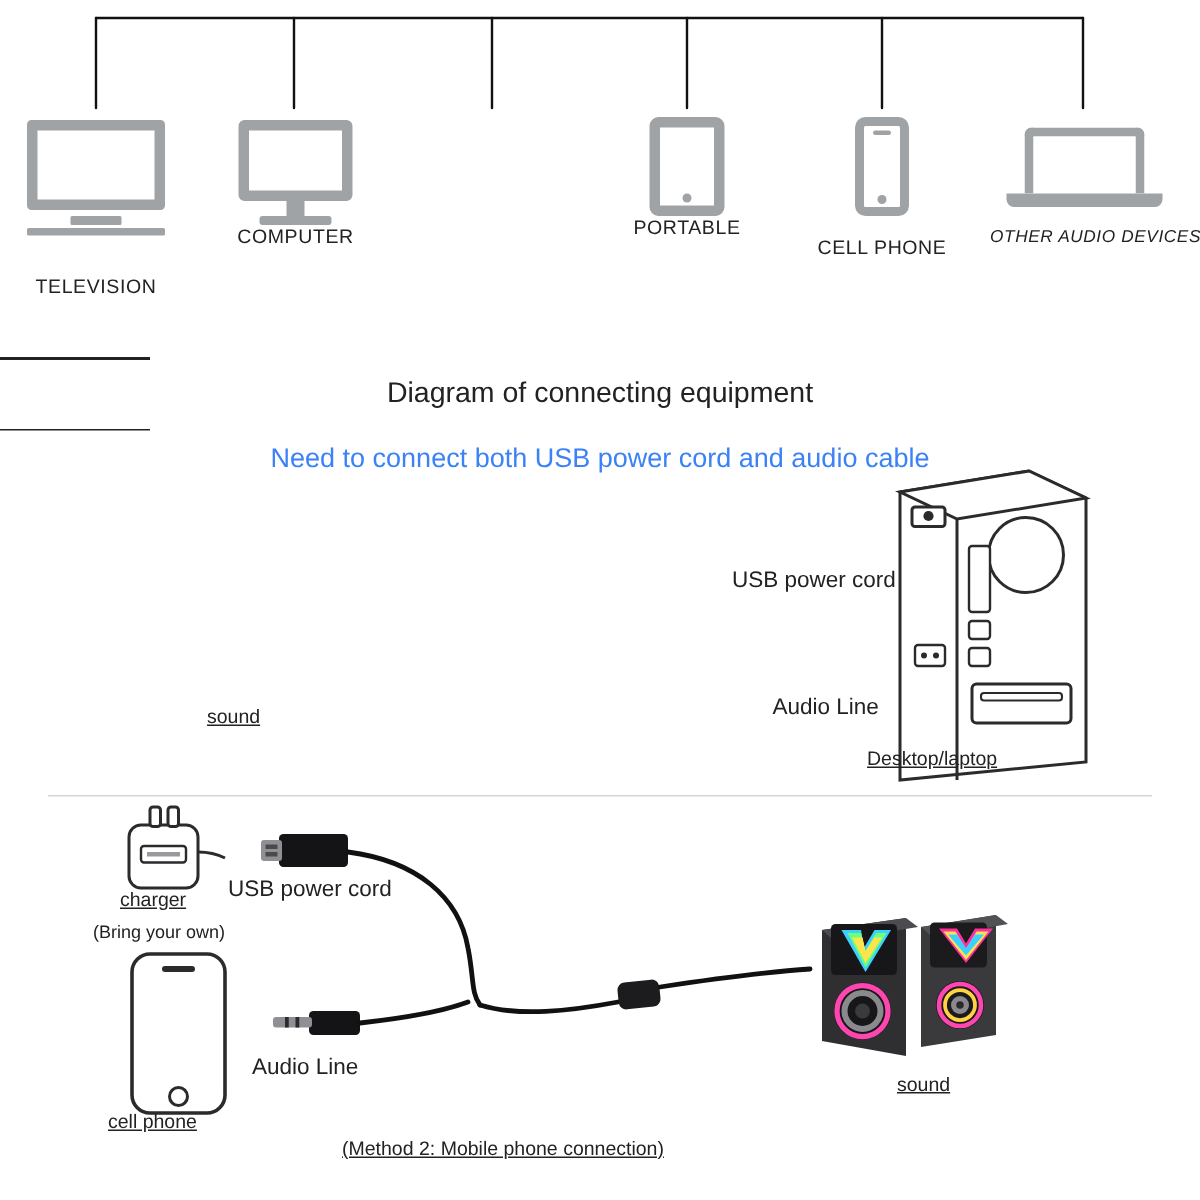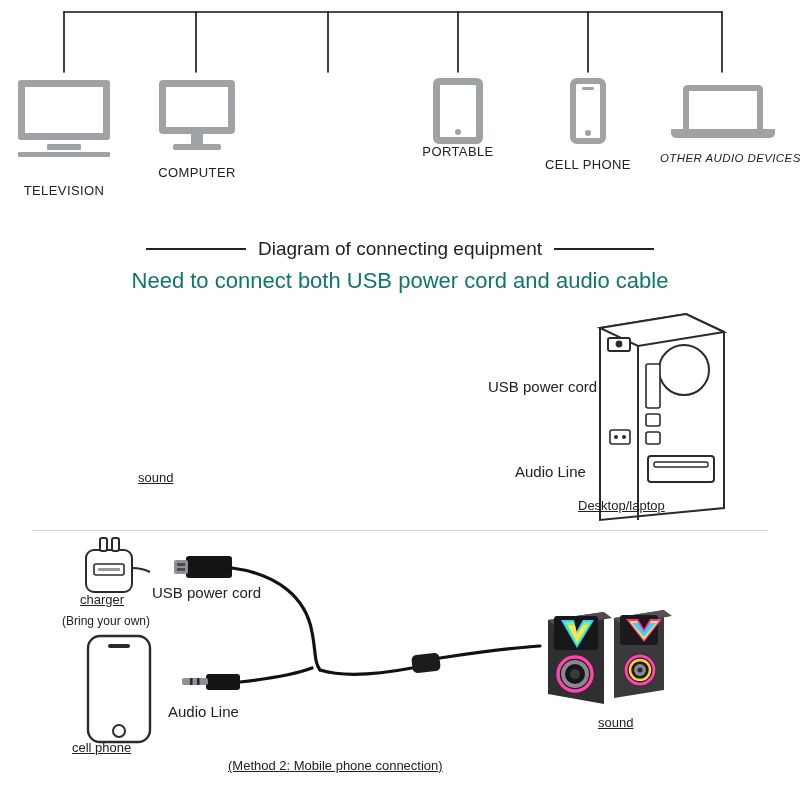--- a/index.html
+++ b/index.html
@@ -171,38 +171,38 @@
   
   #diagram-heading {
     position: absolute;
     top: 238px;
     left: 0;
     width: 800px;
     text-align: center;
   }
   #diagram-heading .title-row {
     display: flex;
-    align-items: center;
     justify-content: center;
     gap: 12px;
+    flex-direction: column;
   }
   .hrule {
     height: 1.5px;
     background: #222;
     width: 100px;
   }
   .heading-title {
     font-size: 19px;
     color: #222;
     white-space: nowrap;
   }
   .heading-sub {
     margin-top: 8px;
-    font-size: 22px;
-    color: #0f766e;
+    font-size: 18px;
+    color: #3b82f6;
   }
 
   
   .label-text {
     position: absolute;
     font-size: 14px;
     color: #222;
     white-space: nowrap;
   }
   .label-text.big { font-size: 13px; text-decoration: underline; }
@@ -245,21 +245,21 @@
     </div>
     <div class="device-label" style="margin-top:26px;">TELEVISION</div>
   </div>
 
   <div class="device-cell" style="left:140px; top:80px; width:114px;">
     <div class="dev-icon" style="width:76px;">
       <div class="mon-body"></div>
       <div class="mon-neck"></div>
       <div class="mon-base"></div>
     </div>
-    <div class="device-label" style="margin-top:15px;">COMPUTER</div>
+    <div class="device-label" style="">COMPUTER</div>
   </div>
 
 
   <div class="device-cell" style="left:400px; top:78px; width:116px;">
     <div class="dev-icon" style="width:50px;">
       <div class="tab-body">
           <div class="tab-dot"></div>
         </div>
     </div>
     <div class="device-label" style="margin-top:0;">PORTABLE</div>

